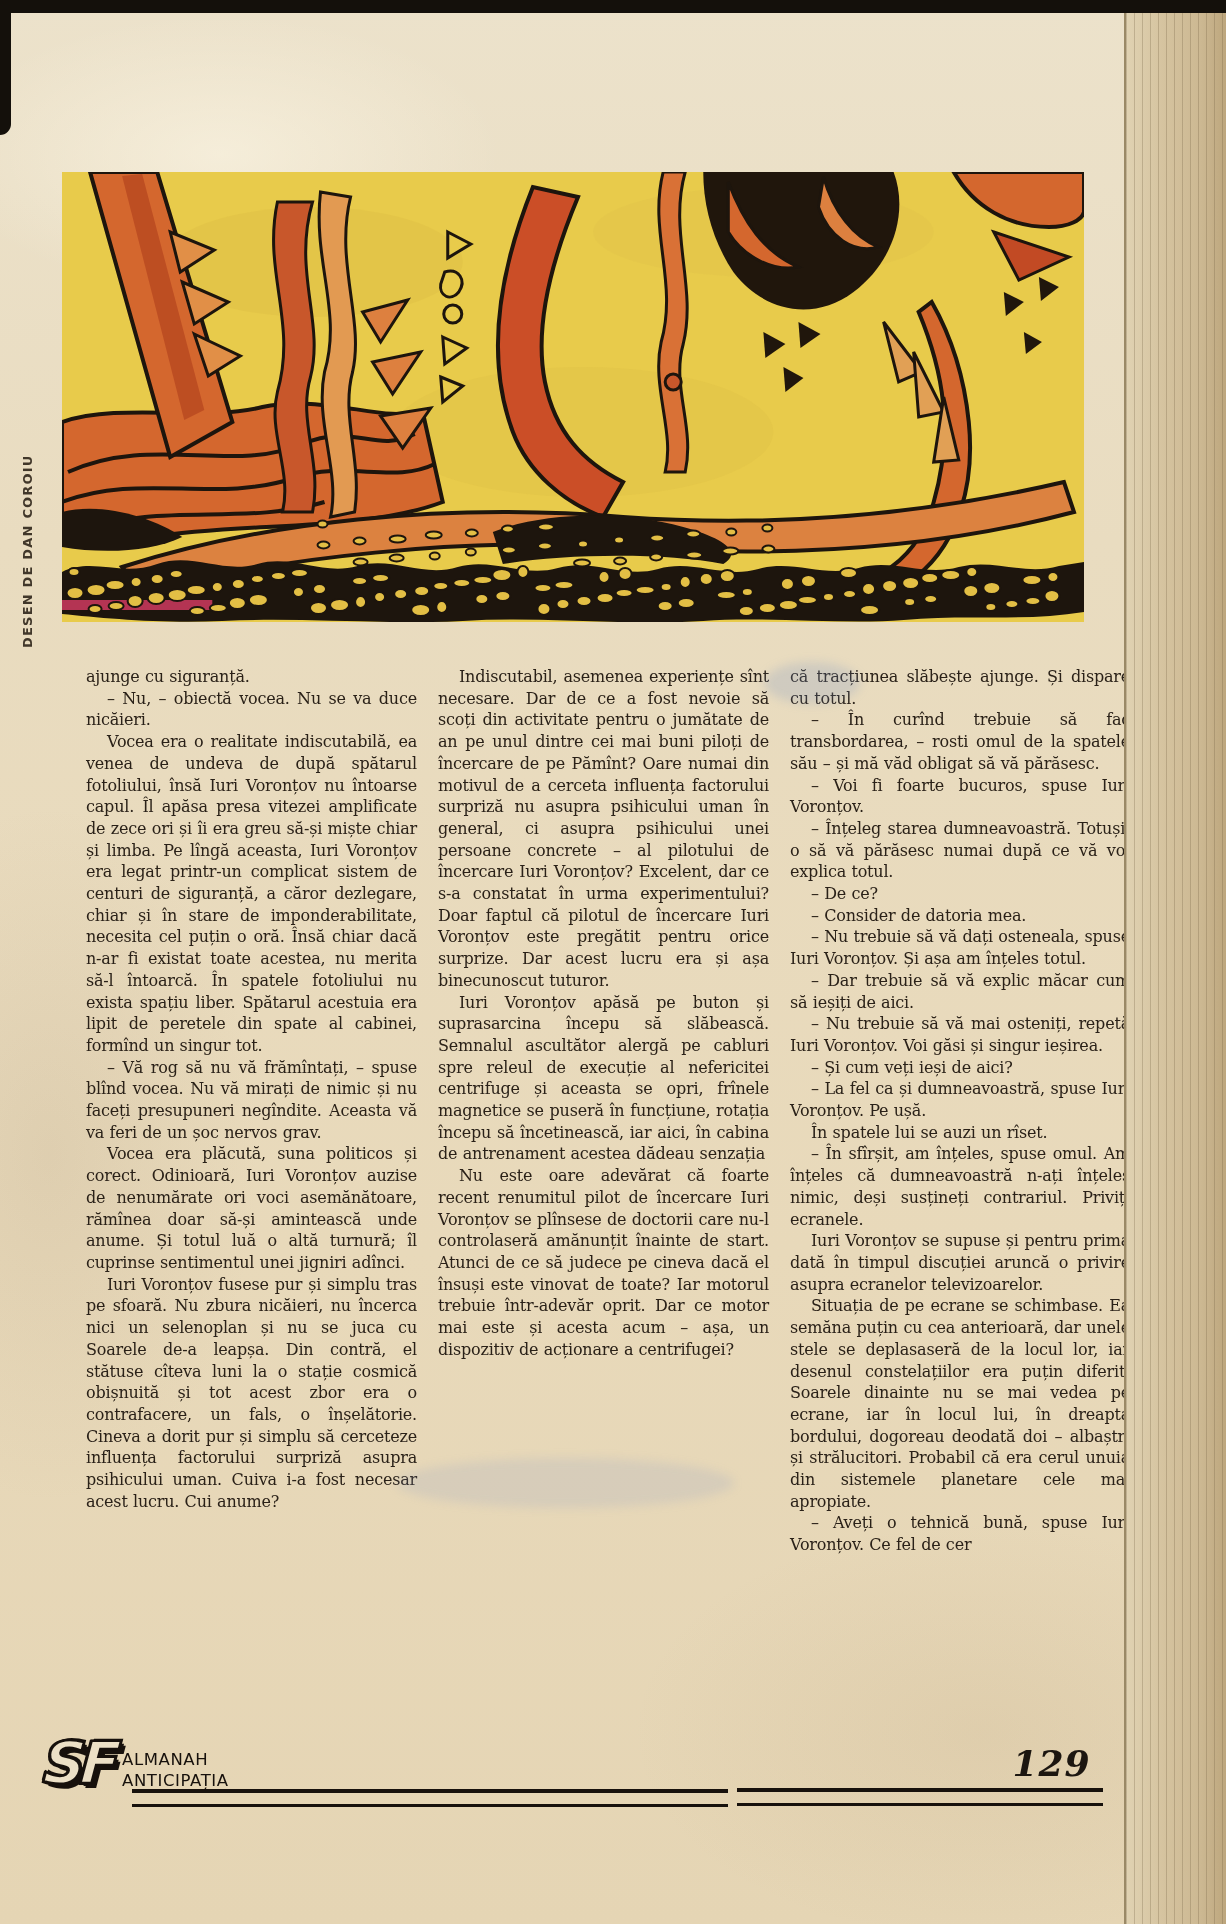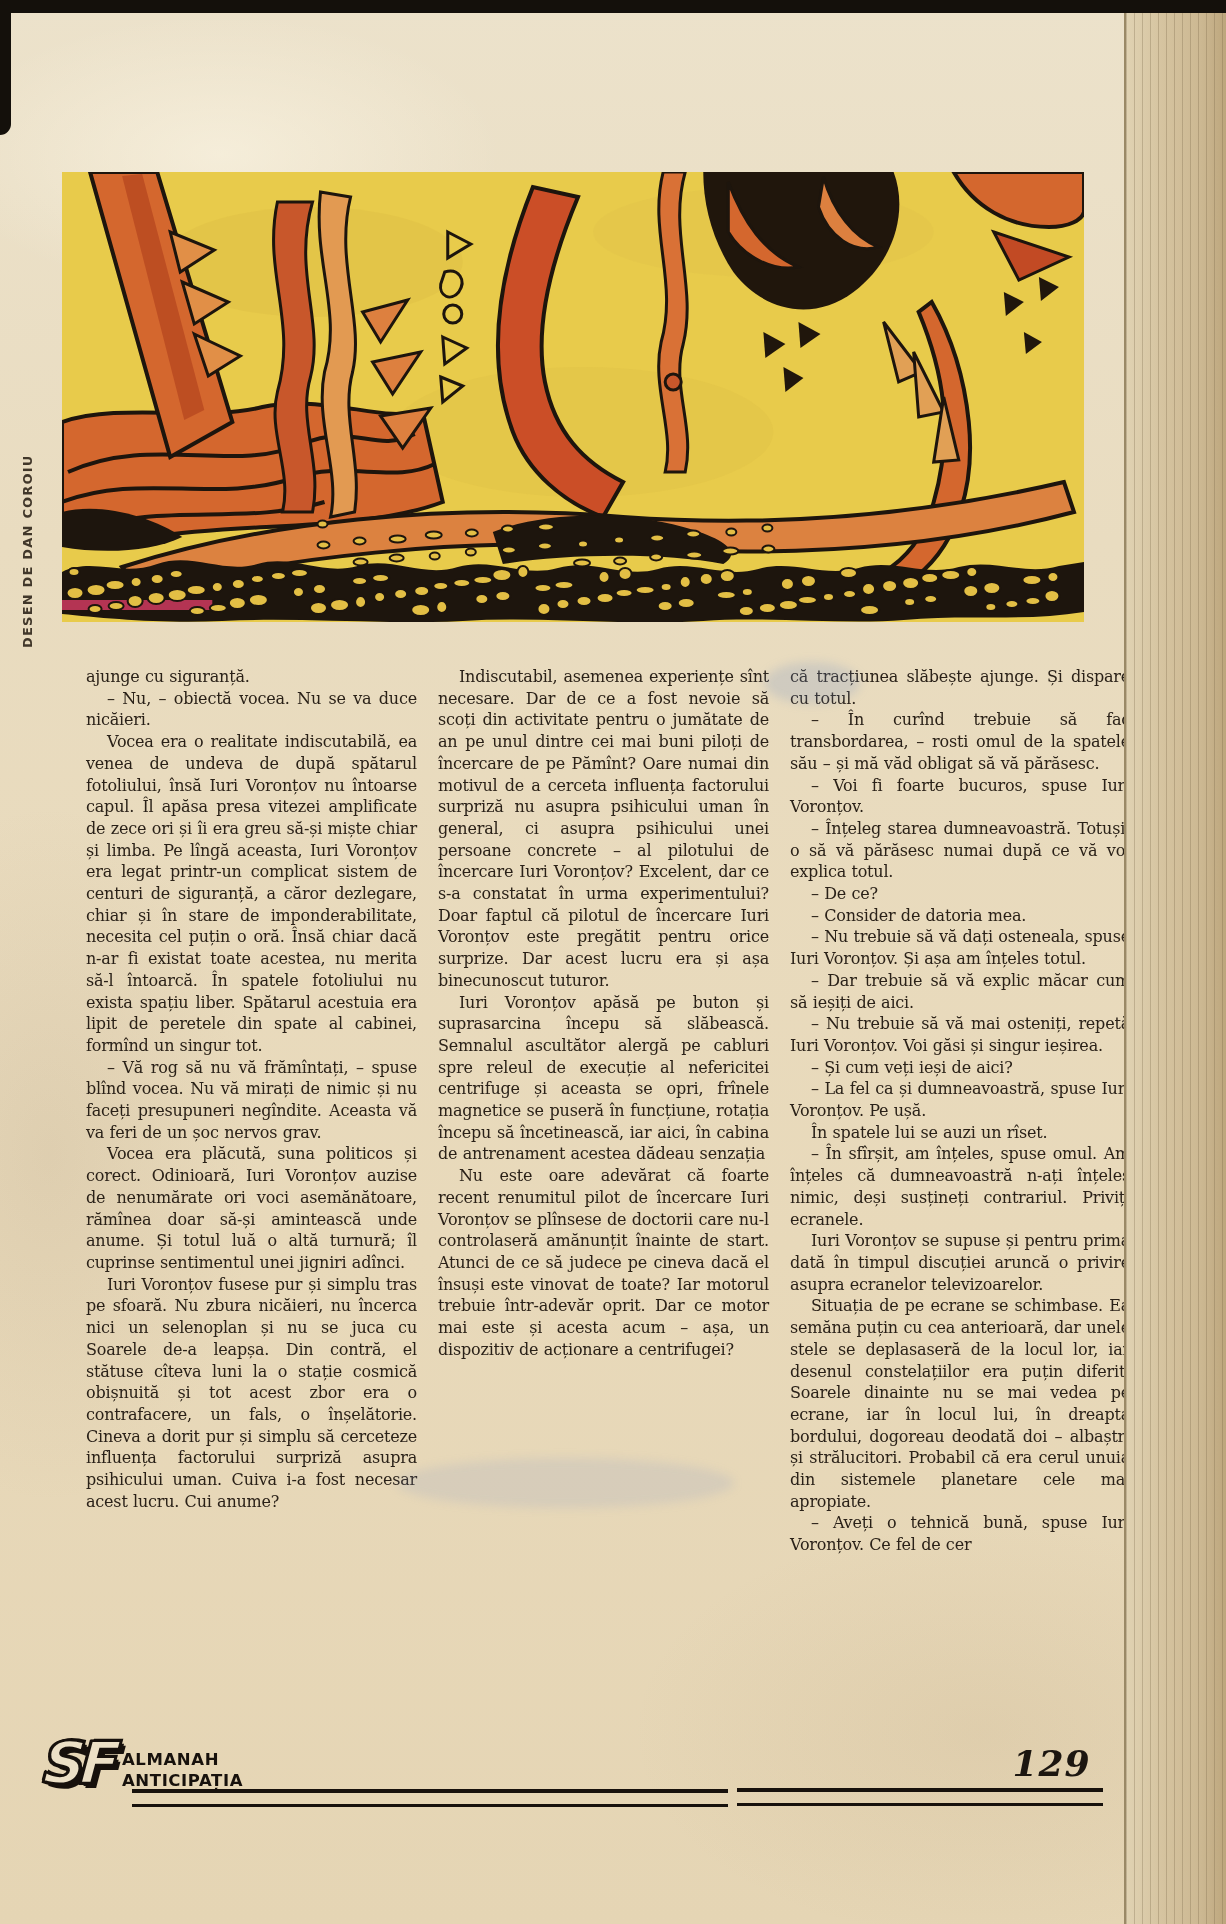--- a/index.html
+++ b/index.html
@@ -45,21 +45,21 @@
   .sf-logo{
     position:absolute;left:44px;top:1734px;z-index:4;
     font-family:"DejaVu Sans",sans-serif;font-weight:900;font-style:italic;
     font-size:58px;line-height:1;letter-spacing:-5px;color:#ece0c6;
     -webkit-text-stroke:2.5px #17110c;
     text-shadow:3px 3px 0 #17110c,5px 5px 0 #17110c,-2px 2px 0 #17110c,2px -2px 0 #17110c,-2px -1px 0 #17110c;
     transform:skewX(-4deg);
   }
   .mag-name{
     position:absolute;left:122px;top:1749px;z-index:4;
-    font-family:"DejaVu Sans",sans-serif;font-weight:700;font-size:16.5px;
+    font-family:"DejaVu Sans",sans-serif;font-weight:400;font-size:16.5px;
     line-height:21px;letter-spacing:0.6px;color:#17110c;
   }
   .rule{position:absolute;height:11px;border-top:4px solid #17110c;border-bottom:3px solid #17110c;z-index:3;}
   .rule-left{left:132px;top:1789px;width:596px;}
   .rule-right{left:737px;top:1788px;width:366px;}
   .page-number{
     position:absolute;left:1000px;top:1742px;width:103px;z-index:4;text-align:center;
     font-family:"DejaVu Serif",serif;font-style:italic;font-weight:800;
     font-size:36px;color:#1c1610;letter-spacing:1px;
   }

